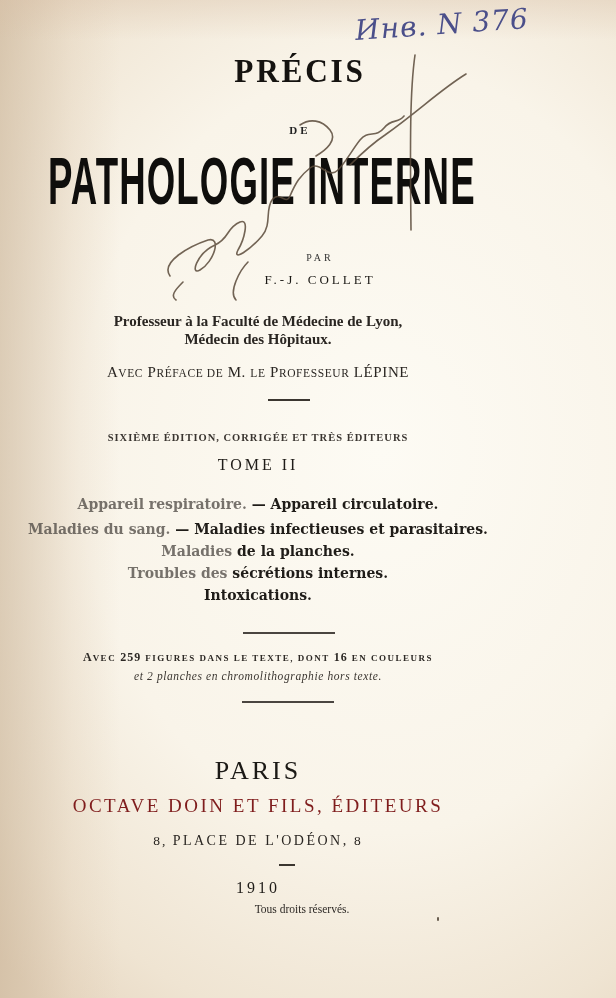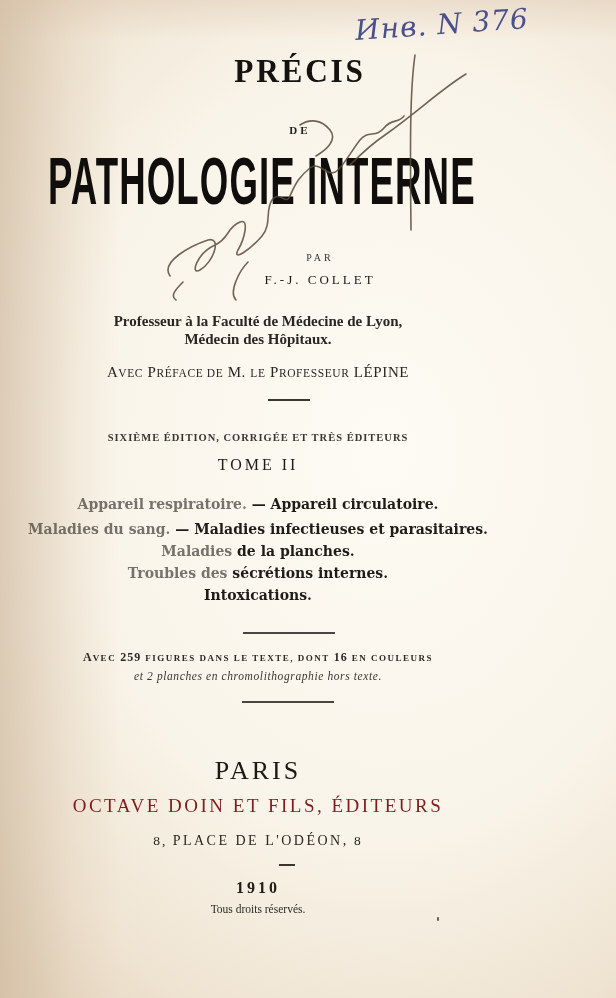--- a/index.html
+++ b/index.html
@@ -60,22 +60,22 @@
     .rule-2 { top: 632px; left: 243px; width: 92px; background: #4a4540; }
     .figures { top: 650px; left: 0; font-size: 12px; letter-spacing: 1px; color: #2d2925; font-weight: 700; }
     .figures .sc { font-size: 9px; letter-spacing: 1.5px; }
     .planches { top: 670px; left: 0; font-size: 11.5px; font-style: italic; color: #3a3530; letter-spacing: 0.6px; }
     .rule-3 { top: 701px; left: 242px; width: 92px; background: #4a4540; }
     .city { top: 756px; left: 0; font-size: 26px; letter-spacing: 3px; color: #1b1915; }
     .publisher { top: 795px; left: 0; font-size: 19px; letter-spacing: 2.5px; color: #7f1d1d; }
     .address { top: 833px; left: 0; font-size: 13.5px; letter-spacing: 2px; color: #2a2622; }
     .address .sc { font-size: 14px; letter-spacing: 2.5px; }
     .rule-4 { top: 864px; left: 279px; width: 16px; height: 1.5px; }
-    .year { top: 879px; left: 0; font-size: 16px; letter-spacing: 3px; font-weight: 700; color: #1f1c18; }
-    .rights { top: 903px; left: 0; font-size: 11.5px; color: #2d2925; }
+    .year { top: 879px; left: 0; font-size: 16px; letter-spacing: 3px; font-weight: 400; color: #1f1c18; }
+    .rights { top: 903px; left: 0; font-size: 11.5px; color: #2d2925; padding-left: 44px; }
 
     .annotation-ink {
       position: absolute; left: 355px; top: 8px;
       font-family: "DejaVu Serif", serif; font-style: italic;
       font-size: 28px; color: #4b4f8a; letter-spacing: 1px;
       transform: rotate(-4deg);
     }
     .signature-svg { position: absolute; left: 0; top: 0; width: 616px; height: 998px; pointer-events: none; }
     .speck { position: absolute; width: 2px; height: 4px; background: #6a5e50; border-radius: 1px; }
   </style>

